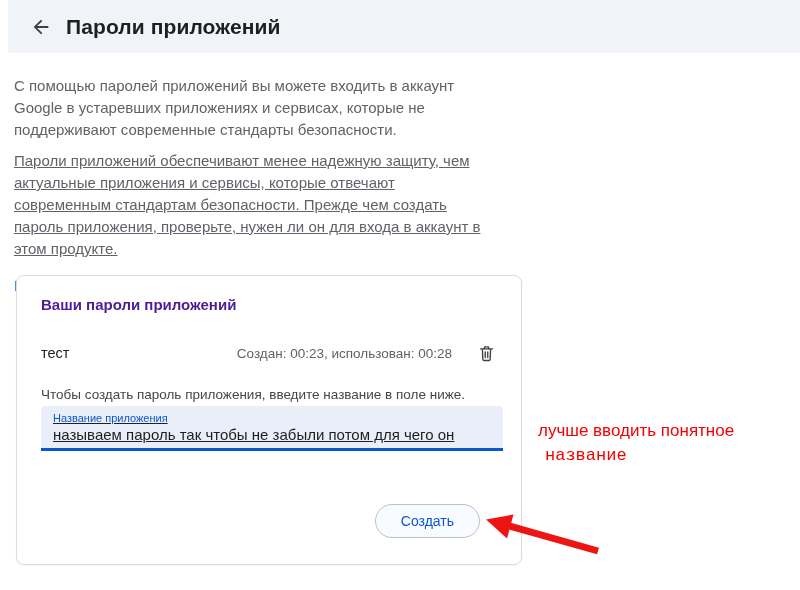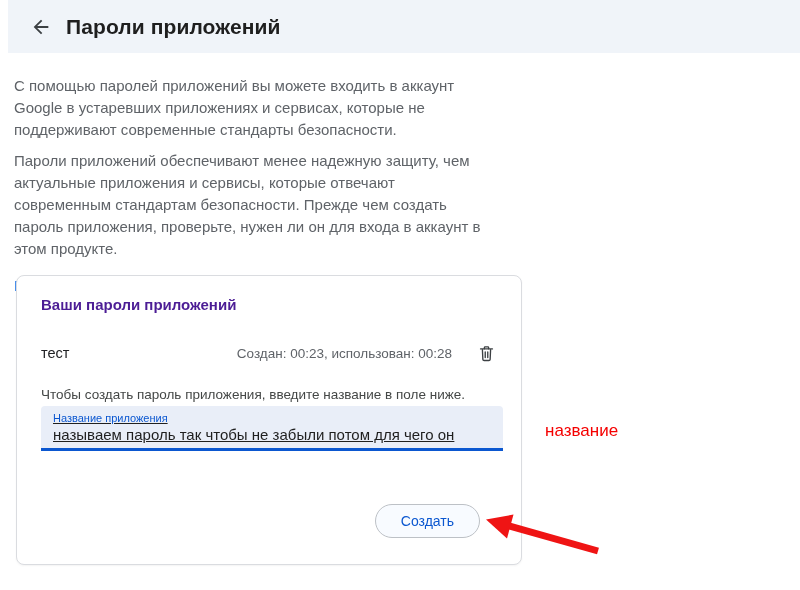--- a/index.html
+++ b/index.html
@@ -84,42 +84,42 @@
     color: #0b57d0; font-size: 14px; font-weight: 500;
     font-family: "Liberation Sans", "DejaVu Sans", sans-serif;
     cursor: pointer;
   }
 
   
   .annotation {
     position: absolute; left: 538px; top: 418px;
     color: #f50000; font-size: 17px; line-height: 25px;
   }
-  .annotation .line2 { padding-left: 7px; }
+  .annotation .line2 { padding-left: 7px; font-family: Liberation Mono, monospace; }
   .annotation-arrow { position: absolute; left: 480px; top: 512px; width: 140px; height: 50px; }
 </style>
 </head>
 <body>
 
 <div class="page">
 
   <div class="header">
     <button class="back-btn">
       <span style="display:flex;">
         <svg viewBox="0 0 24 24">
             <path d="M20 11H7.83l5.59-5.59L12 4l-8 8 8 8 1.41-1.41L7.83 13H20v-2z"></path>
           </svg>
       </span>
     </button>
     <span class="header-title">Пароли приложений</span>
   </div>
 
   <div class="intro">
     <p>С помощью паролей приложений вы можете входить в аккаунт Google в устаревших приложениях и сервисах, которые не поддерживают современные стандарты безопасности.</p>
-    <p style="margin-bottom:15px;">Пароли приложений обеспечивают менее надежную защиту, чем актуальные приложения и сервисы, которые отвечают современным стандартам безопасности. Прежде чем создать пароль приложения, проверьте, нужен ли он для входа в аккаунт в этом продукте.</p>
+    <p style="margin-bottom:15px;text-decoration:underline;">Пароли приложений обеспечивают менее надежную защиту, чем актуальные приложения и сервисы, которые отвечают современным стандартам безопасности. Прежде чем создать пароль приложения, проверьте, нужен ли он для входа в аккаунт в этом продукте.</p>
     <a class="more-link">Подробнее...</a>
   </div>
 
   <div class="card">
     <div class="card-title">Ваши пароли приложений</div>
 
     <div class="pw-row">
       <span class="pw-name">тест</span>
       <span class="pw-meta">Создан: 00:23, использован: 00:28</span>
       <button class="trash-btn">
@@ -140,20 +140,21 @@
       <span class="field-label">Название приложения</span>
       <input type="text" value="называем пароль так чтобы не забыли потом для чего он" style="">
     </div>
 
     <div class="btn-row">
       <button class="create-btn">Создать</button>
     </div>
   </div>
 
   <div class="annotation">
+    <div>лучше вводить понятное</div>
     <div class="line2">название</div>
   </div>
 
   <svg class="annotation-arrow" viewBox="0 0 140 50">
     <line x1="118" y1="39" x2="28" y2="13.5" stroke="#ef1414" stroke-width="7"></line>
     <polygon points="6,7.5 33.5,2.5 27,26.5" fill="#ef1414"></polygon>
   </svg>
 
 </div>
 

